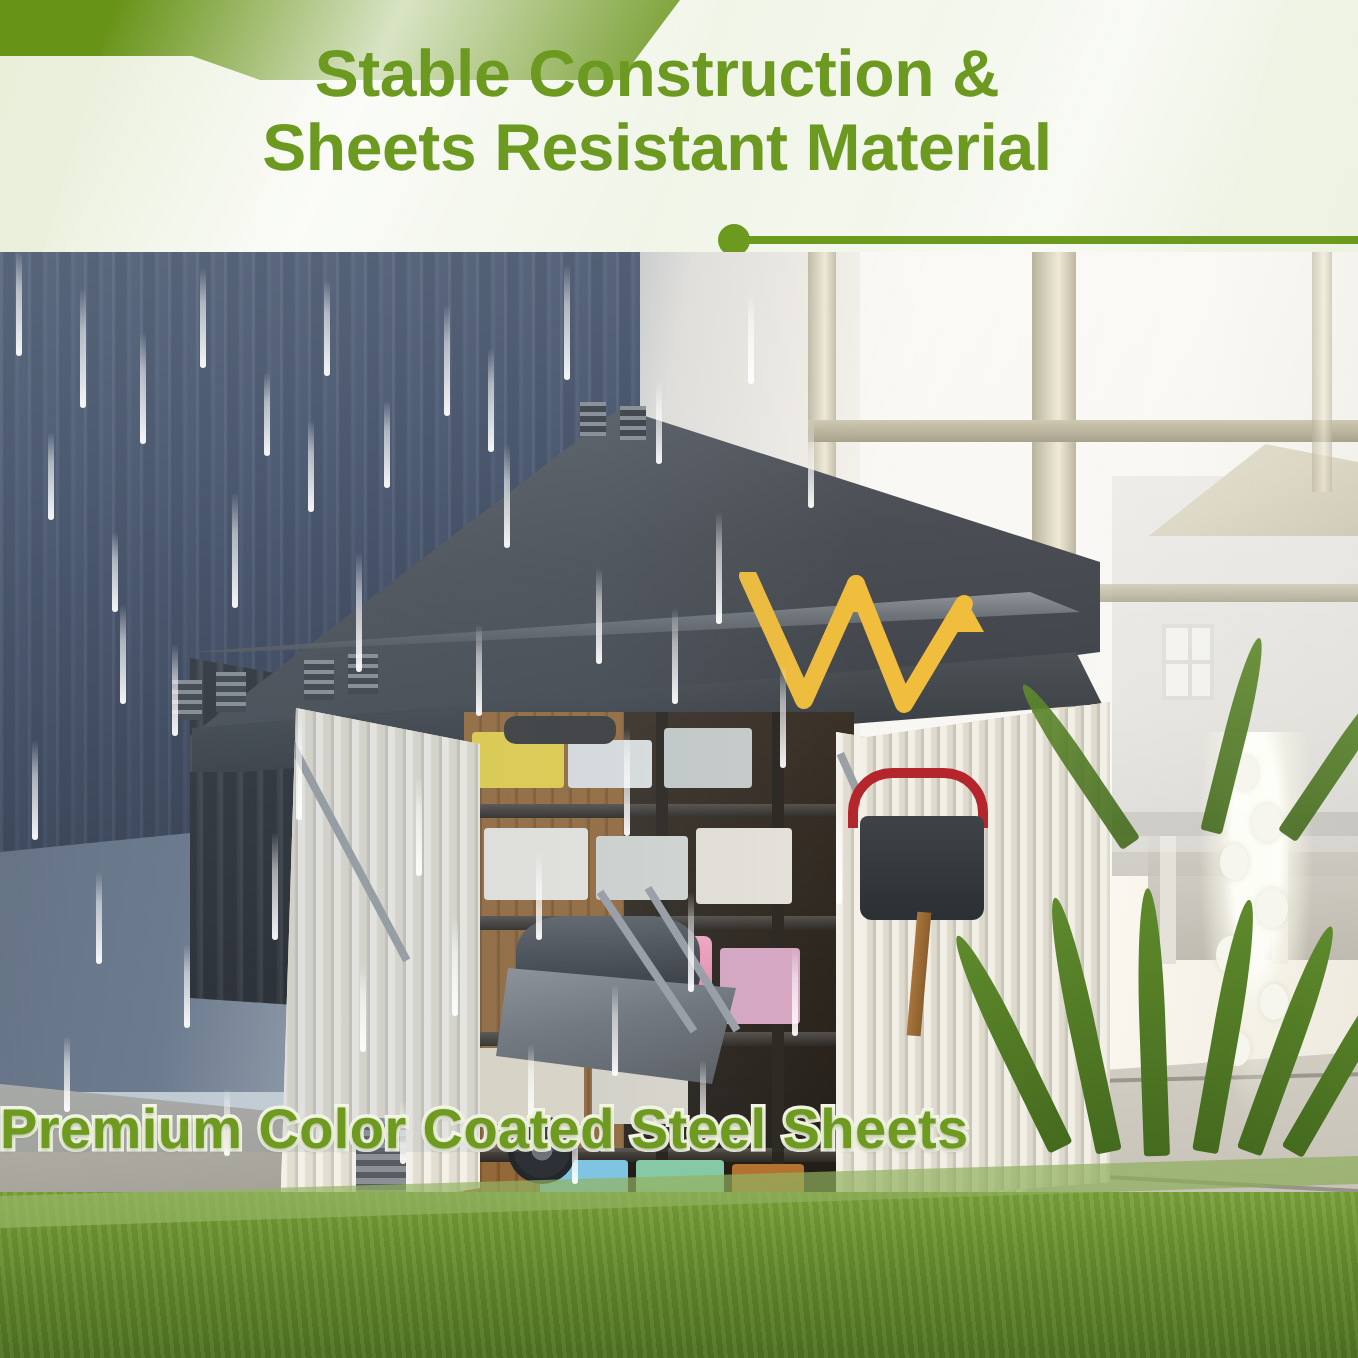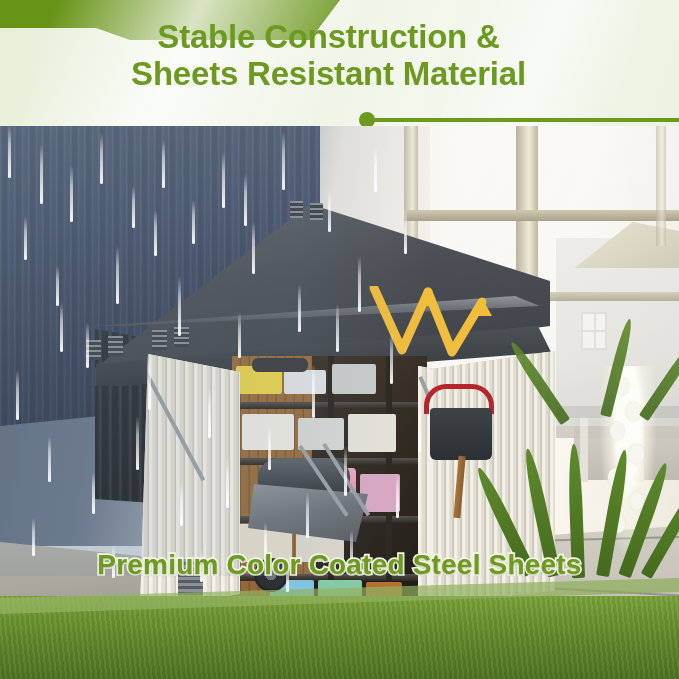--- a/index.html
+++ b/index.html
@@ -334,21 +334,21 @@
     background:linear-gradient(90deg, rgba(120,140,160,.22) 0%, rgba(140,160,180,.12) 70%, rgba(255,255,255,0) 100%);
     pointer-events:none;
   }
 
   
   .arrows{ position:absolute; left:368px; top:160px; width:140px; height:90px; }
 
   
   .banner-text{
     position:absolute; left:0; top:549px; width:679px;
-    text-align:center;
+    text-align:left;
     font-size:28px; line-height:32px; font-weight:bold;
     color:#6d9a1f;
     letter-spacing:.2px;
     -webkit-text-stroke:3.5px #f4f6e6;
     paint-order:stroke fill;
     text-shadow:0 1px 2px rgba(60,80,30,.35);
   }
 </style>
 </head>
 <body>

